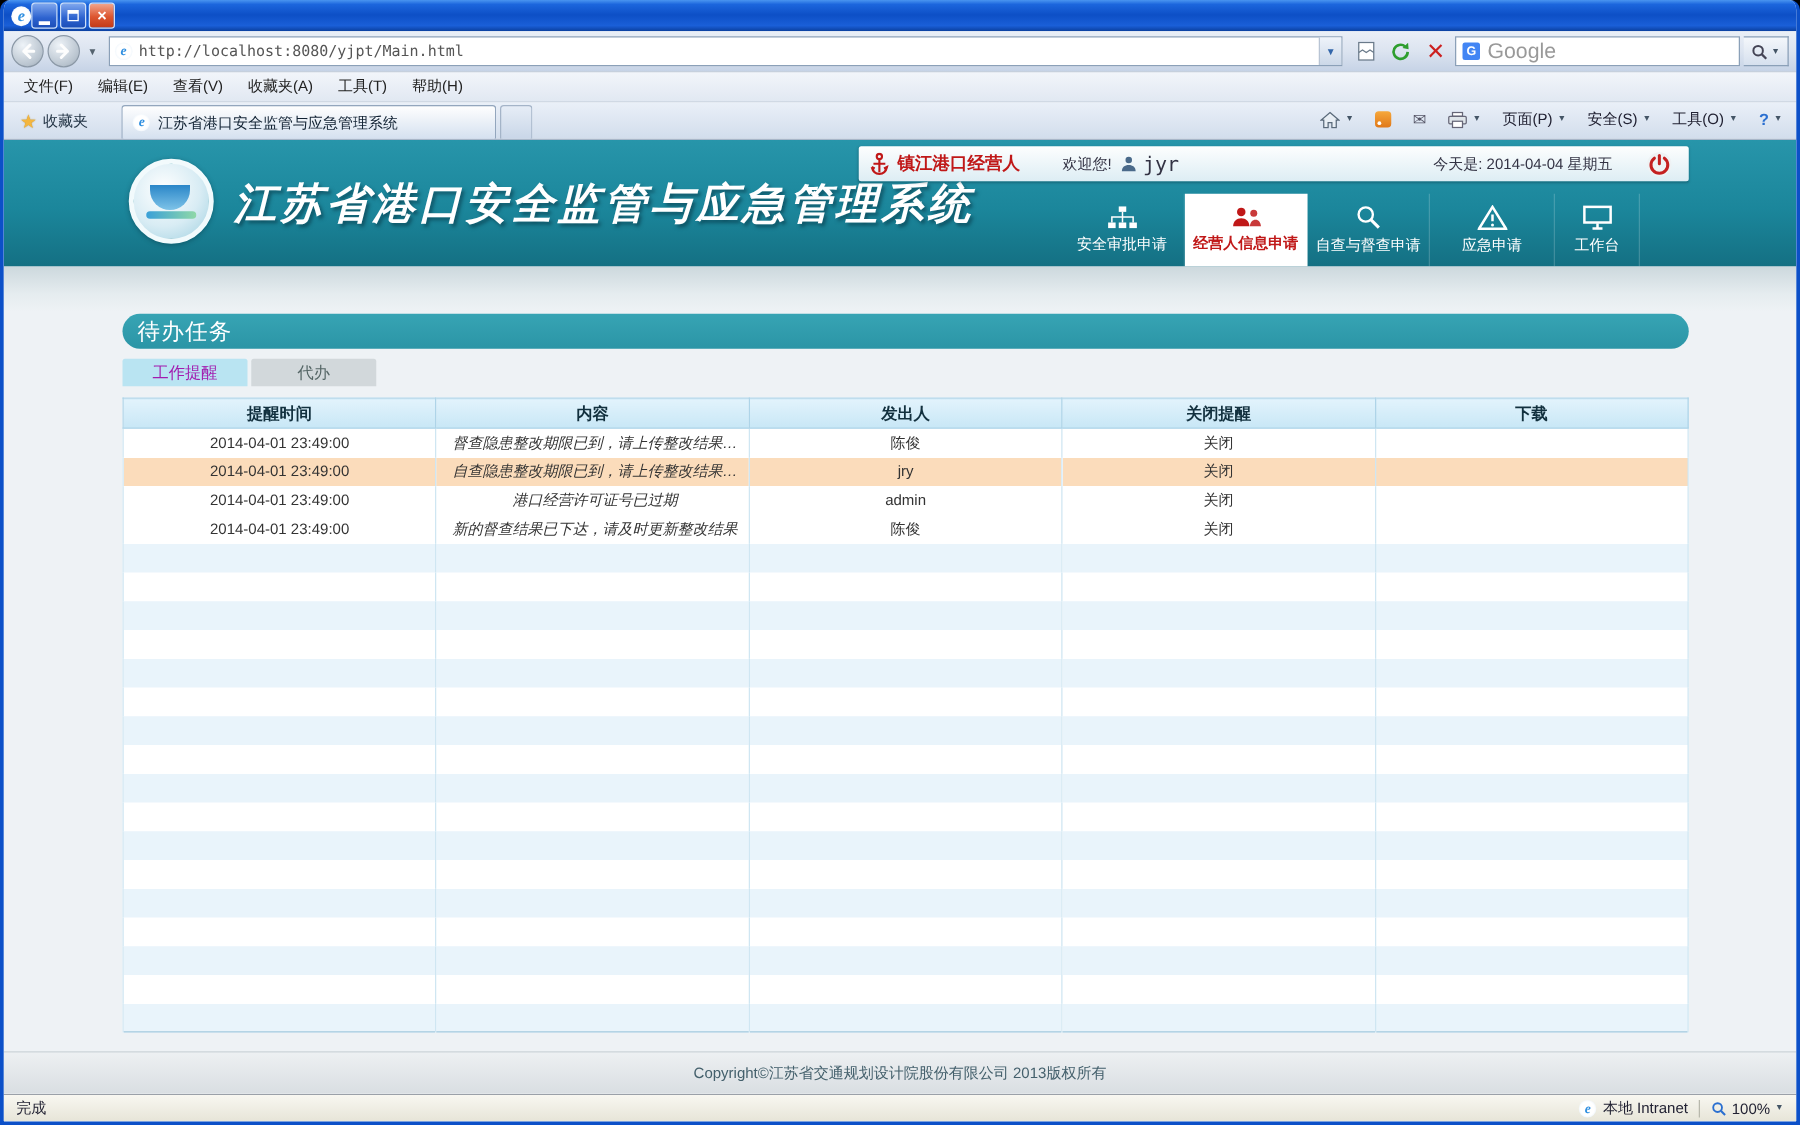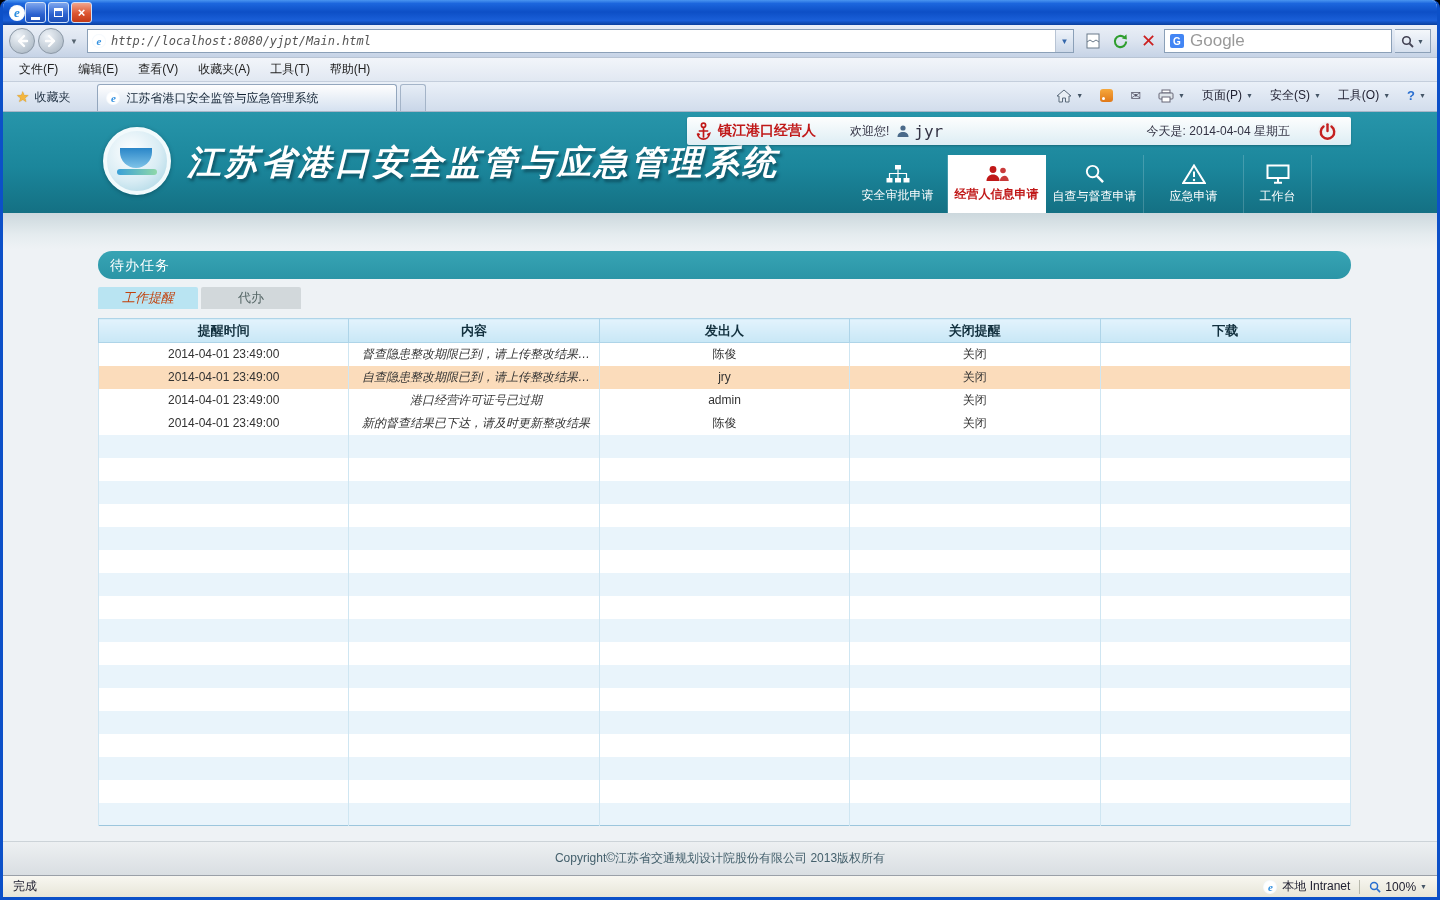--- a/index.html
+++ b/index.html
@@ -24,21 +24,21 @@
   .ie-logo.tiny{width:14px;height:14px;font-size:11px;}
   
   .navrow{flex:0 0 33px;background:linear-gradient(180deg,#eaeff7 0%,#dce4f0 50%,#c6d3e6 100%);
     display:flex;align-items:center;padding:0 6px;gap:3px;border-bottom:1px solid #b8c4d4;}
   .nav-circle{width:26px;height:26px;border-radius:50%;flex:0 0 26px;
     background:radial-gradient(circle at 35% 30%,#eef3f8,#b9c4cf 70%,#98a5b2);
     border:1px solid #8b98a6;display:flex;align-items:center;justify-content:center;cursor:pointer;}
   .mini-dd{font-size:8px;color:#55636f;padding:0 3px;cursor:pointer;}
   .addressbar{flex:1;height:24px;background:#fff;border:1px solid #8ba0b8;display:flex;align-items:center;
     padding-left:4px;gap:5px;margin:0 3px;cursor:text;}
-  .url-text{flex:1;font-family:"DejaVu Sans Mono","Liberation Mono",monospace;font-size:12px;color:#555;white-space:nowrap;overflow:hidden;font-style:italic;}
+  .url-text{flex:1;font-family:"DejaVu Sans Mono","Liberation Mono",monospace;font-size:12px;color:#555;white-space:nowrap;overflow:hidden;}
   .addr-dd{width:18px;height:22px;background:linear-gradient(#eef3fa,#ccd8e8);color:#3366aa;font-size:8px;
     display:flex;align-items:center;justify-content:center;border-left:1px solid #b8c4d4;cursor:pointer;}
   .tool-ico{width:25px;height:25px;display:flex;align-items:center;justify-content:center;cursor:pointer;border-radius:3px;}
   .tool-ico.stop{color:#cc2020;font-size:18px;font-weight:bold;}
   .searchbox{width:228px;height:24px;background:#fff;border:1px solid #8ba0b8;display:flex;align-items:center;gap:6px;padding:0 5px;cursor:text;}
   .g-logo{width:14px;height:14px;background:#4285f4;color:#fff;font-size:10px;font-weight:bold;
     display:flex;align-items:center;justify-content:center;border-radius:2px;}
   .search-text{color:#999;font-size:17px;flex:1;}
   .search-btn{width:36px;height:24px;display:flex;align-items:center;justify-content:center;gap:3px;
     background:linear-gradient(#f4f7fb,#d6e0ee);border:1px solid #8ba0b8;border-left:none;font-size:8px;color:#556;cursor:pointer;}
@@ -92,25 +92,25 @@
   .nav-item:nth-child(4){width:100px;}
   .nav-item:nth-child(5){width:68px;}
   .nav-item:nth-child(6){width:62px;border-right:none;}
   .nav-item.active{background:#fff;color:var(--active-red,#c01818);font-weight:bold;}
   .nav-ico svg{display:block;}
   .nav-label{white-space:nowrap;}
   
   .pagebody{flex:1;background:linear-gradient(180deg,#ccd8dd 0%,#e5ecef 22px,#eef2f5 36px);padding-top:38px;overflow:hidden;}
   .content{width:1253px;margin-left:95px;}
   .panel-title{height:28px;line-height:28px;background:linear-gradient(#37a4b4,var(--panel-teal,#2b95a6));
-    color:#fff;font-size:14px;padding-left:12px;letter-spacing:1px;border-radius:14px;}
+    color:#fff;font-size:18px;padding-left:12px;letter-spacing:1px;border-radius:14px;}
   .subtabs{margin-top:8px;display:flex;gap:3px;}
   .subtab{width:100px;height:22px;line-height:22px;text-align:center;font-size:13px;background:#d2d8db;color:#566;
     cursor:pointer;border-radius:2px 2px 0 0;}
-  .subtab.active{background:#b9e4f2;color:#c2410c;font-style:italic;}
+  .subtab.active{background:#b9e4f2;color:#a21caf;}
   .todo{width:100%;margin-top:9px;border-collapse:collapse;table-layout:fixed;border:1px solid #9cc6dd;background:#fff;}
   .todo th{height:24px;background:linear-gradient(#e2f3fc,var(--table-header,#c8e7f6));font-size:13px;color:#12303e;
     border:1px solid #aed4e8;font-weight:bold;}
   .todo td{height:23px;font-size:12px;color:#333;text-align:center;border-left:1px solid #cfe6f2;border-right:1px solid #cfe6f2;
     padding:0 4px;overflow:hidden;white-space:nowrap;}
   .todo td.left{text-align:center;padding-left:8px;font-style:italic;}
   .todo tr.hl td{background:var(--highlight-orange,#fbdcbb);}
   .todo tr.stripe td{background:var(--stripe-blue,#e9f4fb);}
   .close-link{cursor:pointer;}
   .pagefooter{flex:0 0 33px;line-height:33px;text-align:center;font-size:12px;color:#44606c;

